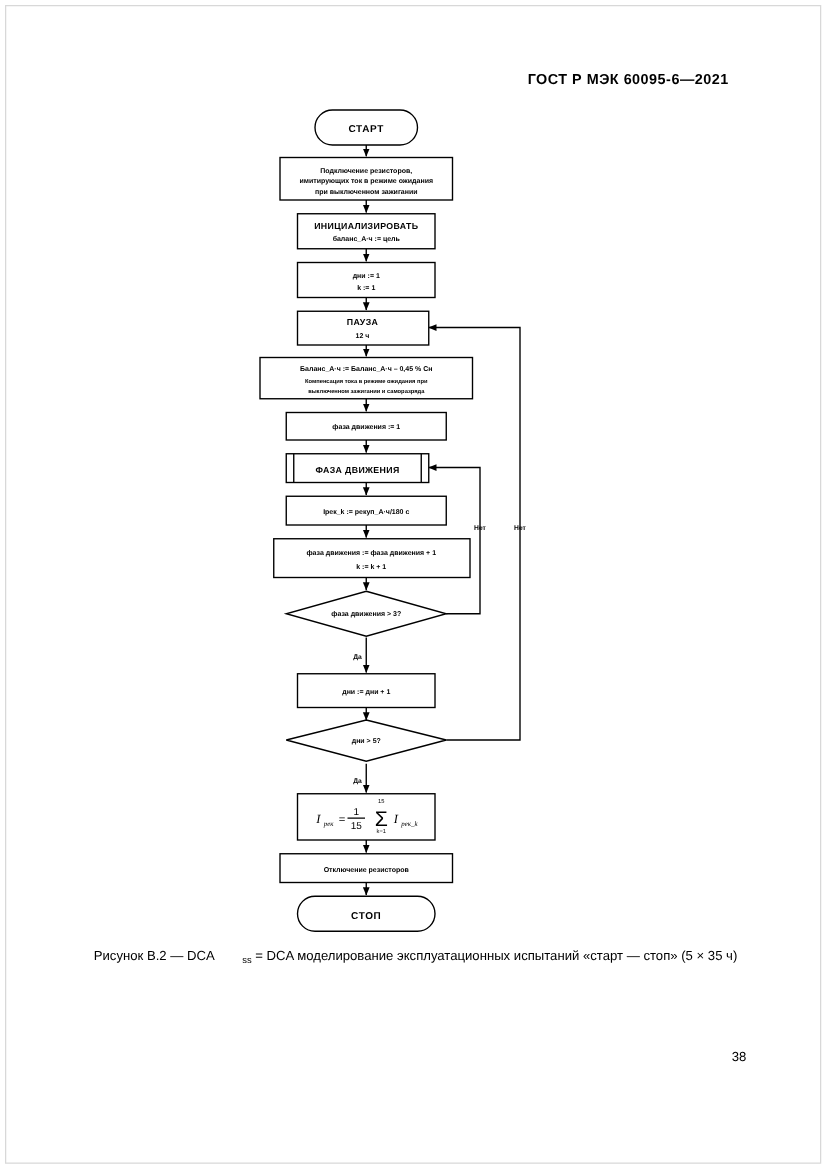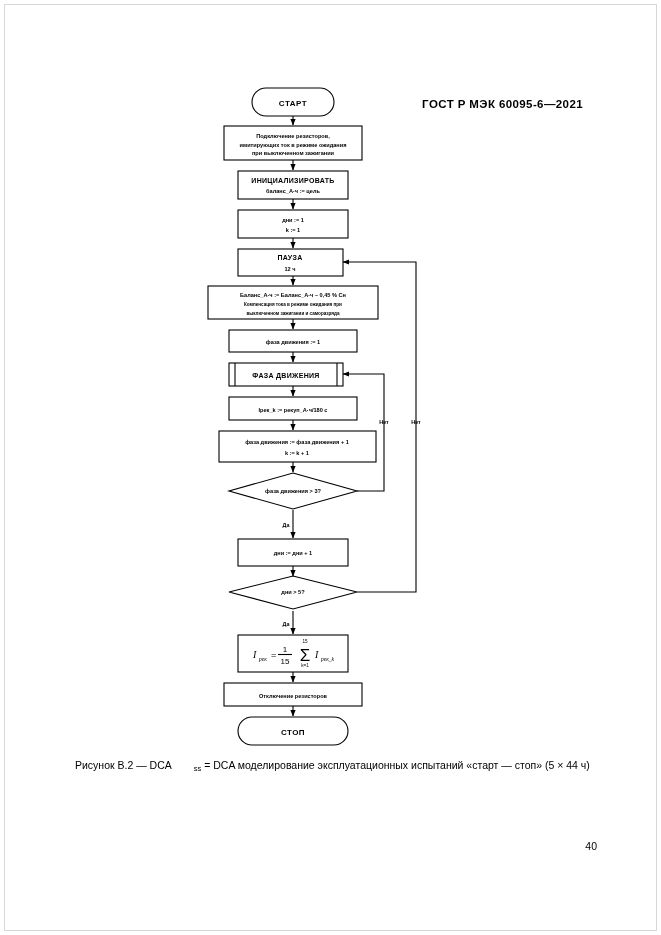--- a/index.html
+++ b/index.html
@@ -31,21 +31,20 @@
     pointer-events: none;
   }
   .std-header {
     position: absolute;
     right: 78px;
     top: 58px;
     font-size: 11.5px;
     font-weight: bold;
     letter-spacing: 0.4px;
     white-space: nowrap;
-    margin-top: 40px;
   }
   .figure-wrap {
     position: absolute;
     left: 0;
     top: 80px;
     width: 566px;
     height: 675px;
   }
   svg.flow {
     display: block;
@@ -285,18 +284,18 @@
       <g>
         <text class="t-edge" x="384" y="344">Нет</text>
         <text class="t-edge" x="416" y="344">Нет</text>
         <text class="t-edge" x="286" y="447">Да</text>
         <text class="t-edge" x="286" y="546">Да</text>
       </g>
     </svg>
   </div>
 
   <div class="caption">
-    <span>Рисунок В.2 — DCA</span><sub>ss</sub><span> = DCA моделирование эксплуатационных испытаний «старт — стоп» (5 × 44 ч)</span>
+    <span>Рисунок В.2 — DCA</span><sub>ss</sub><span> = DCA моделирование эксплуатационных испытаний «старт — стоп» (5 × 35 ч)</span>
   </div>
 
-  <div class="page-number">40</div>
+  <div class="page-number">38</div>
 
 </div>
 
 </body></html>

